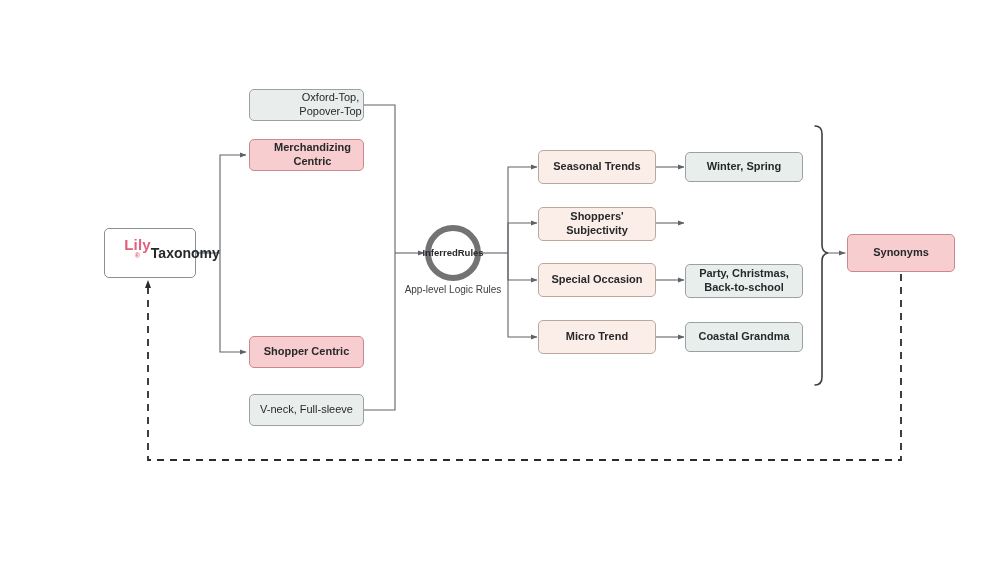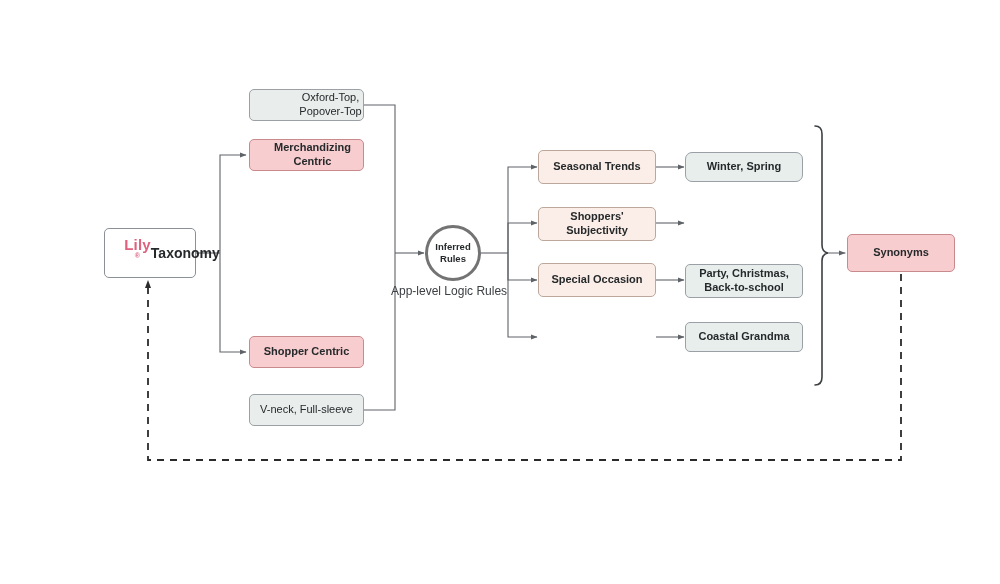--- a/index.html
+++ b/index.html
@@ -82,37 +82,37 @@
   }
   .lily-sub {
     font-size: 14px;
     font-weight: bold;
     color: #26292b;
     line-height: 1;
   }
   .circle-node {
     position: absolute;
     box-sizing: border-box;
-    border: 3px solid #737373;
+    border: 6px solid #737373;
     border-radius: 50%;
     background: #ffffff;
     display: flex;
-    flex-direction: column;
     align-items: center;
     justify-content: center;
     font-size: 9.5px;
     font-weight: bold;
     color: #26292b;
     line-height: 1.3;
     text-align: center;
   }
   .caption {
     position: absolute;
-    font-size: 12px;
+    font-size: 10px;
     color: #3c4043;
+    text-align: center;
     white-space: nowrap;
   }
   .node span { display: block; }
 </style>
 </head>
 <body>
 
 <div id="canvas">
 
   <svg class="wires" viewBox="0 0 1000 584">
@@ -192,22 +192,25 @@
   </div>
 
   <div class="node peach" style="left:538px; top:207px; width:118px; height:34px;">
     <span>Shoppers' Subjectivity</span>
   </div>
 
   <div class="node peach" style="left:538px; top:263px; width:118px; height:34px;">
     <span>Special Occasion</span>
   </div>
 
-
-  <div class="node greenbox" style="left:685px; top:152px; width:118px; height:30px;border-radius:7px;">
+  <div class="node peach" style="left:538px; top:320px; width:118px; height:34px;">
+    <span>Micro Trend</span>
+  </div>
+
+  <div class="node greenbox" style="left:685px; top:152px; width:118px; height:30px;">
     <span>Winter, Spring</span>
   </div>
 
 
   <div class="node greenbox" style="left:685px; top:264px; width:118px; height:34px; flex-direction:column;">
     <span>Party, Christmas,</span>
     <span>Back-to-school</span>
   </div>
 
   <div class="node greenbox" style="left:685px; top:322px; width:118px; height:30px;">

